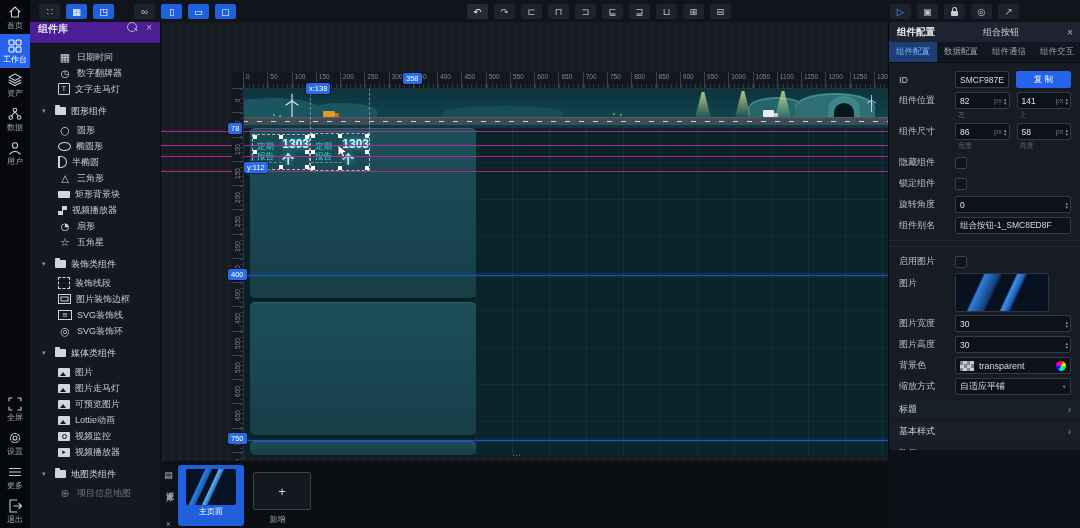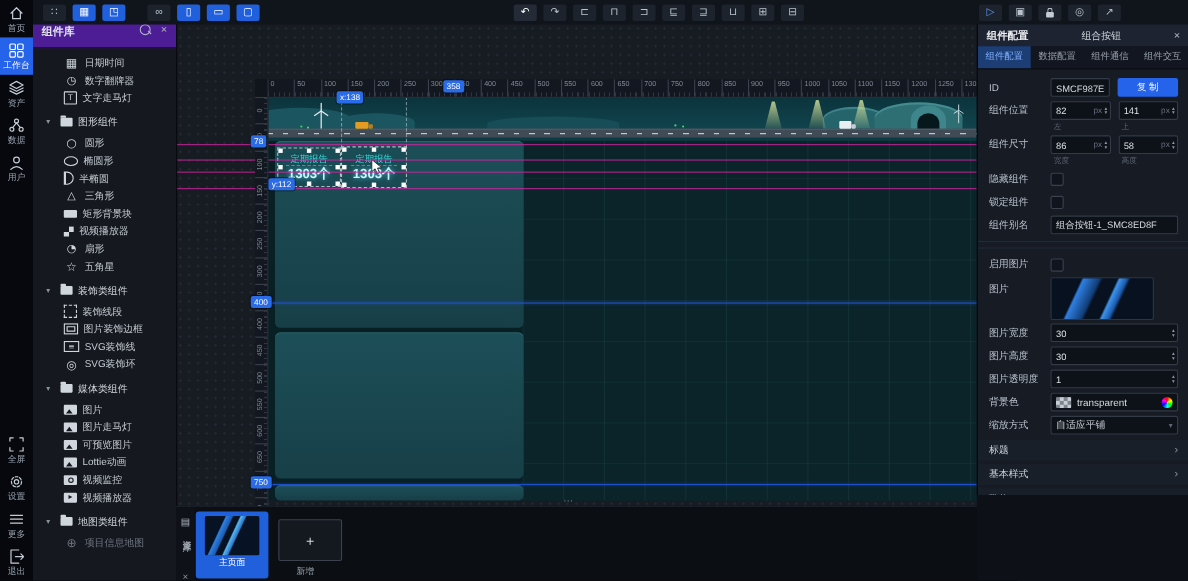--- a/index.html
+++ b/index.html
@@ -105,21 +105,21 @@
   .s-cone{position:absolute;width:16px;height:26px;clip-path:polygon(42% 0,58% 0,100% 100%,0 100%);
           background:linear-gradient(180deg,rgba(222,235,160,.8),rgba(222,235,160,.08))}
   .s-tunnel{position:absolute;left:585px;top:8px;width:32px;height:26px;background:#3e868c;border-radius:50% 50% 0 0}
   .s-tunnel::after{content:"";position:absolute;left:6px;top:7px;width:20px;height:19px;background:#07181d;border-radius:50% 50% 0 0}
   .s-turbine{position:absolute}
   
   .guide-m{position:absolute;left:0;width:728px;height:1px;background:rgba(205,38,160,.85);z-index:4}
   .guide-b{position:absolute;left:0;width:645px;height:1px;background:#2050c8;box-shadow:0 0 3px rgba(40,90,220,.8);z-index:3}
   .vdash{position:absolute;top:0;width:1px;height:46px;border-left:1px dashed rgba(190,205,215,.55);z-index:4}
   
-  .widget{position:absolute;border:1px dashed #aeb9c2;display:flex;flex-direction:column;align-items:center;justify-content:center;
+  .widget{position:absolute;border:1px dashed #aeb9c2;display:flex;align-items:center;justify-content:center;
           background:rgba(18,70,80,.25);z-index:5;
           background-image:linear-gradient(#fff,#fff),linear-gradient(#fff,#fff),linear-gradient(#fff,#fff),linear-gradient(#fff,#fff),
                            linear-gradient(#fff,#fff),linear-gradient(#fff,#fff),linear-gradient(#fff,#fff),linear-gradient(#fff,#fff);
           background-size:4px 4px;background-repeat:no-repeat;
           background-position:0 0,50% 0,100% 0,0 50%,100% 50%,0 100%,50% 100%,100% 100%}
   .w-title{font-size:8.5px;color:#35dbd9;border-bottom:1px dashed rgba(174,185,194,.55);padding:0 4px 1px;line-height:10px}
   .w-value{font-size:12px;font-weight:bold;color:#cdf5fc;text-shadow:0 0 5px rgba(90,220,255,.85);line-height:15px}
   .cursor-svg{position:absolute;z-index:9}
   .cbadge{position:absolute;z-index:9;background:#2a6be8;color:#fff;font-size:7.5px;line-height:11px;padding:0 3px;border-radius:2px;white-space:nowrap;box-shadow:0 0 0 1px rgba(0,0,0,.35)}
   .overflow-dots{position:absolute;left:352px;top:428px;color:#6b7480;font-size:9px;z-index:8;letter-spacing:1px}
@@ -778,20 +778,29 @@
             <span class="checkbox"></span>
           </div>
       </div>
       <div class="f-row">
         <span class="f-label">锁定组件</span>
         <div class="f-ctrl">
             <span class="checkbox"></span>
           </div>
       </div>
 
+      <div class="f-row">
+        <span class="f-label">旋转角度</span>
+        <div class="f-ctrl">
+          <div class="numfield">
+            <input value="0" style="">
+            <span class="stepper"></span>
+          </div>
+        </div>
+      </div>
 
       <div class="f-row">
         <span class="f-label">组件别名</span>
         <div class="f-ctrl">
           <input class="textfield" value="组合按钮-1_SMC8ED8F" style="">
         </div>
       </div>
 
       <div class="hr"></div>
       <div class="hr"></div>
@@ -817,29 +826,20 @@
             <input value="30" style="">
             <span class="stepper"></span>
           </div>
         </div>
       </div>
       <div class="f-row">
         <span class="f-label">图片高度</span>
         <div class="f-ctrl">
           <div class="numfield">
             <input value="30" style="">
-            <span class="stepper"></span>
-          </div>
-        </div>
-      </div>
-      <div class="f-row">
-        <span class="f-label">图片透明度</span>
-        <div class="f-ctrl">
-          <div class="numfield">
-            <input value="1" style="">
             <span class="stepper"></span>
           </div>
         </div>
       </div>
 
       <div class="f-row">
         <span class="f-label">背景色</span>
         <div class="f-ctrl" style="background:#0d1118;border:1px solid #333b46;border-radius:2px;height:15px;padding:0 4px;gap:5px">
           <span class="swatch"></span>
           <span class="bg-value">transparent</span>

